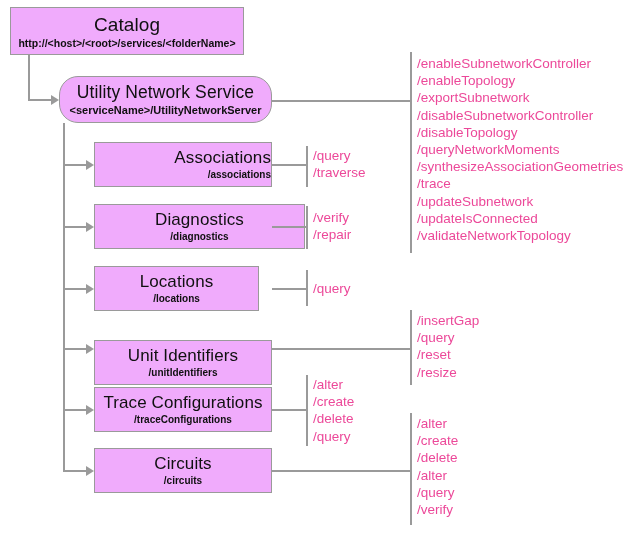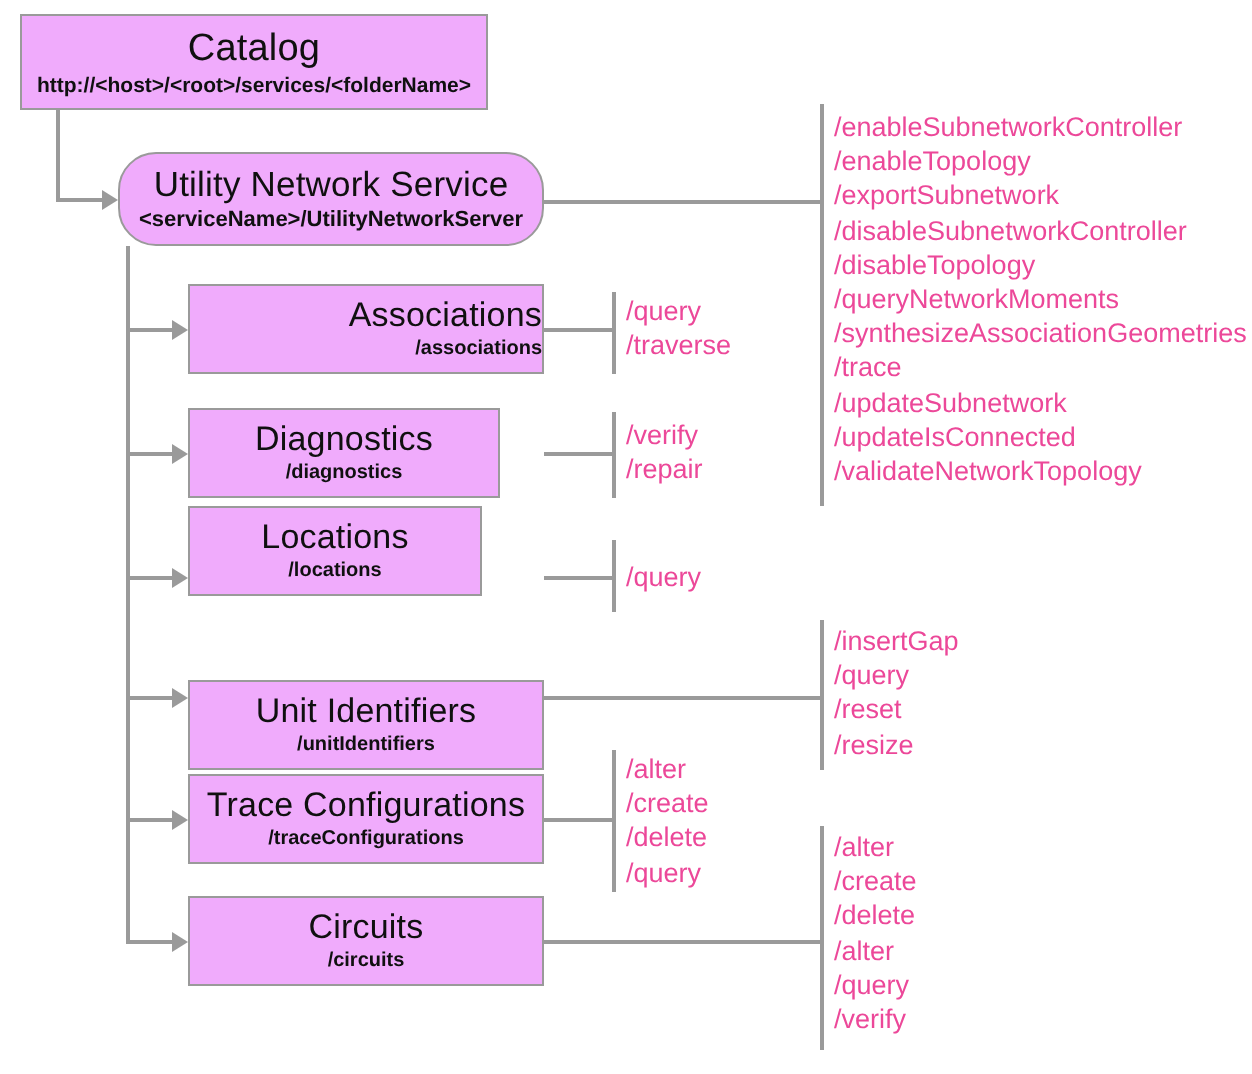--- a/index.html
+++ b/index.html
@@ -110,34 +110,34 @@
   </div>
   <div class="ln hl" style="left:272px;top:164px;width:35px;"></div>
   <div class="bar" style="left:306px;top:146px;height:41px;"></div>
   <div class="ops" style="left:313px;top:147px;" id="ops-associations">
       <div>/query</div>
       <div>/traverse</div>
     </div>
 
   <div class="ln hl" style="left:63px;top:226px;width:24px;"></div>
   <div class="arrow" style="left:86px;top:222px;"></div>
-  <div class="node" style="left:94px;top:204px;width:156px;height:45px;">
+  <div class="node" style="left:94px;top:204px;width:211px;height:45px;">
     <div class="title">Diagnostics</div>
     <div class="sub">/diagnostics</div>
   </div>
   <div class="ln hl" style="left:272px;top:226px;width:35px;"></div>
   <div class="bar" style="left:306px;top:206px;height:43px;"></div>
   <div class="ops" style="left:313px;top:209px;" id="ops-diagnostics">
       <div>/verify</div>
       <div>/repair</div>
     </div>
 
   <div class="ln hl" style="left:63px;top:288px;width:24px;"></div>
   <div class="arrow" style="left:86px;top:284px;"></div>
-  <div class="node" style="left:94px;top:253px;width:147px;height:45px;justify-content:center;">
+  <div class="node" style="left:94px;top:266px;width:165px;height:45px;justify-content:center;">
     <div class="title">Locations</div>
     <div class="sub">/locations</div>
   </div>
   <div class="ln hl" style="left:272px;top:288px;width:35px;"></div>
   <div class="bar" style="left:306px;top:270px;height:36px;"></div>
   <div class="ops" style="left:313px;top:280px;" id="ops-locations">
       <div>/query</div>
     </div>
 
   <div class="ln hl" style="left:63px;top:348px;width:24px;"></div>

